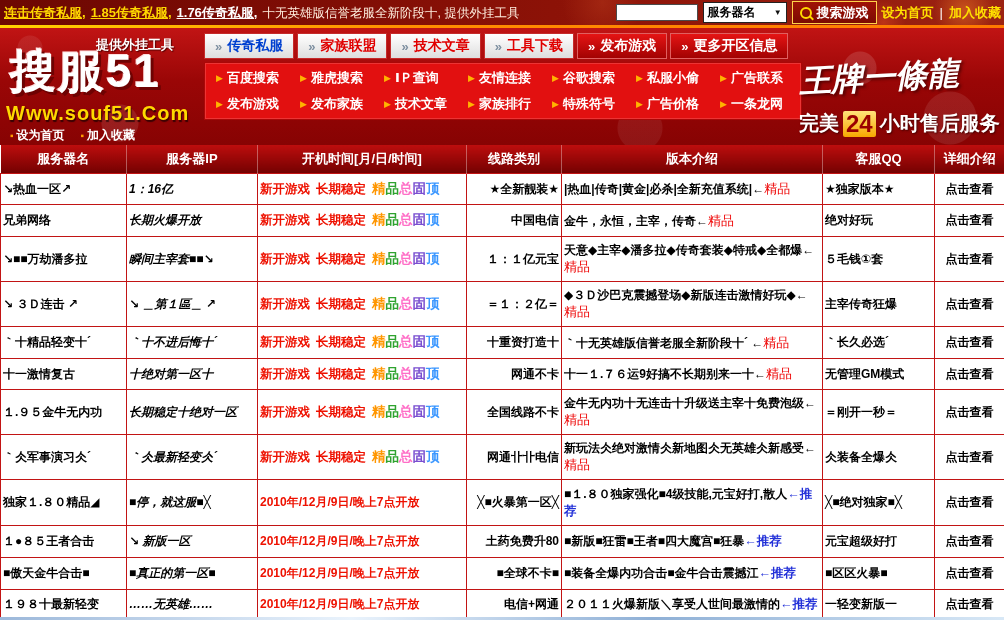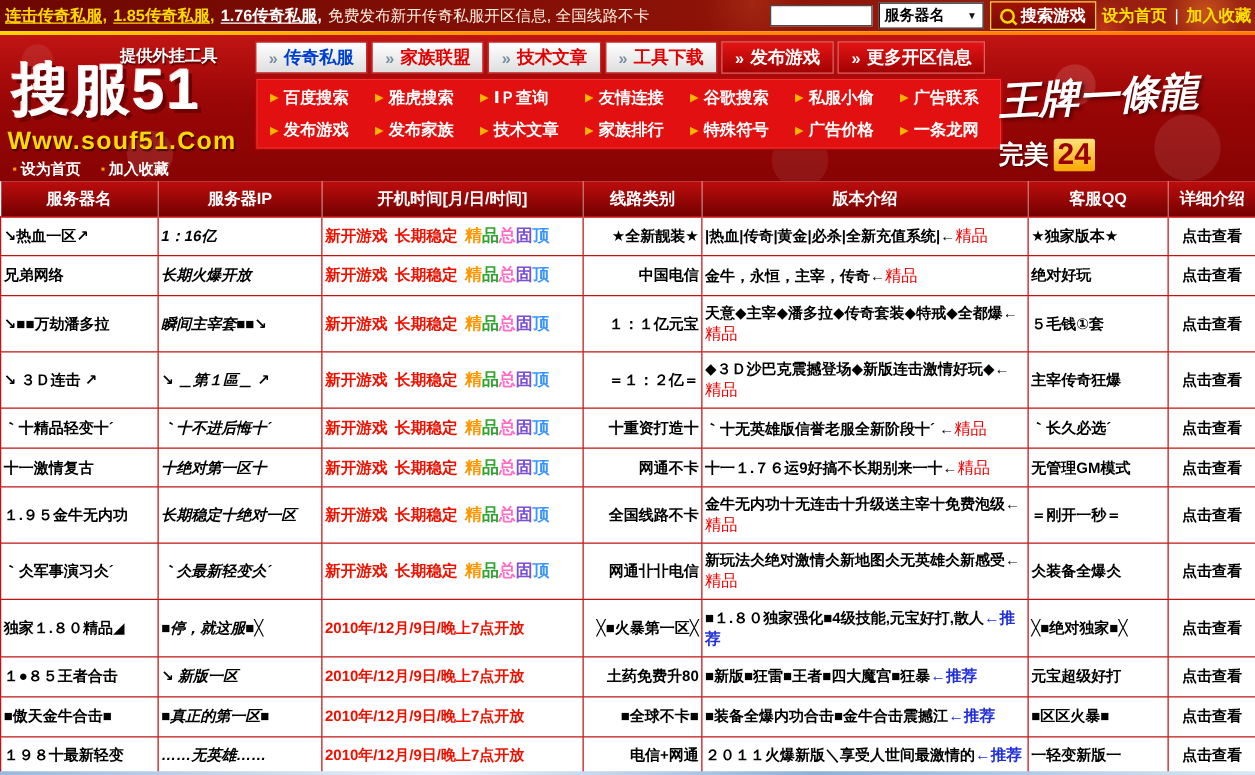--- a/index.html
+++ b/index.html
@@ -102,21 +102,21 @@
 
   .bottom-strip{position:absolute;bottom:0;left:0;width:1004px;height:3px;
      background:linear-gradient(90deg,#9cb8da,#eaf3fc 35%,#8fb0d6 65%,#d8e8f6);}
 </style>
 </head>
 <body>
 
 <div id="app">
 
   <div class="topbar">
-    <div class="marquee" id="marquee"><span class="mq lnk-yellow">连击传奇私服,</span><span class="mq lnk-yellow">1.85传奇私服,</span><span class="mq lnk-white">1.76传奇私服,</span><span class="mq mq-plain">免费发布新开传奇私服开区信息, 全国线路不卡</span></div>
+    <div class="marquee" id="marquee"><span class="mq lnk-yellow">连击传奇私服,</span><span class="mq lnk-yellow">1.85传奇私服,</span><span class="mq lnk-white">1.76传奇私服,</span><span class="mq mq-plain">十无英雄版信誉老服全新阶段十, 提供外挂工具</span></div>
     <div class="top-controls">
       <input class="search-input" style="">
       <div class="server-select">
         <span>服务器名</span>
         <span class="sel-arrow">▼</span>
       </div>
       <div class="search-btn">
         <span class="mag"></span>
         <span>搜索游戏</span>
       </div>
@@ -228,20 +228,21 @@
           <span class="tri">▶</span>
           <span>一条龙网</span>
         </div>
       </div>
 
     <div class="banner">
       <div class="banner-title">王牌一條龍</div>
       <div class="banner-sub">
         <span>完美</span>
         <span class="b24">24</span>
+        <span>小时售后服务</span>
       </div>
     </div>
   </div>
 
   <table class="listing">
     <colgroup>
       <col style="width:126px">
         <col style="width:131px">
         <col style="width:209px">
       <col style="width:95px">

